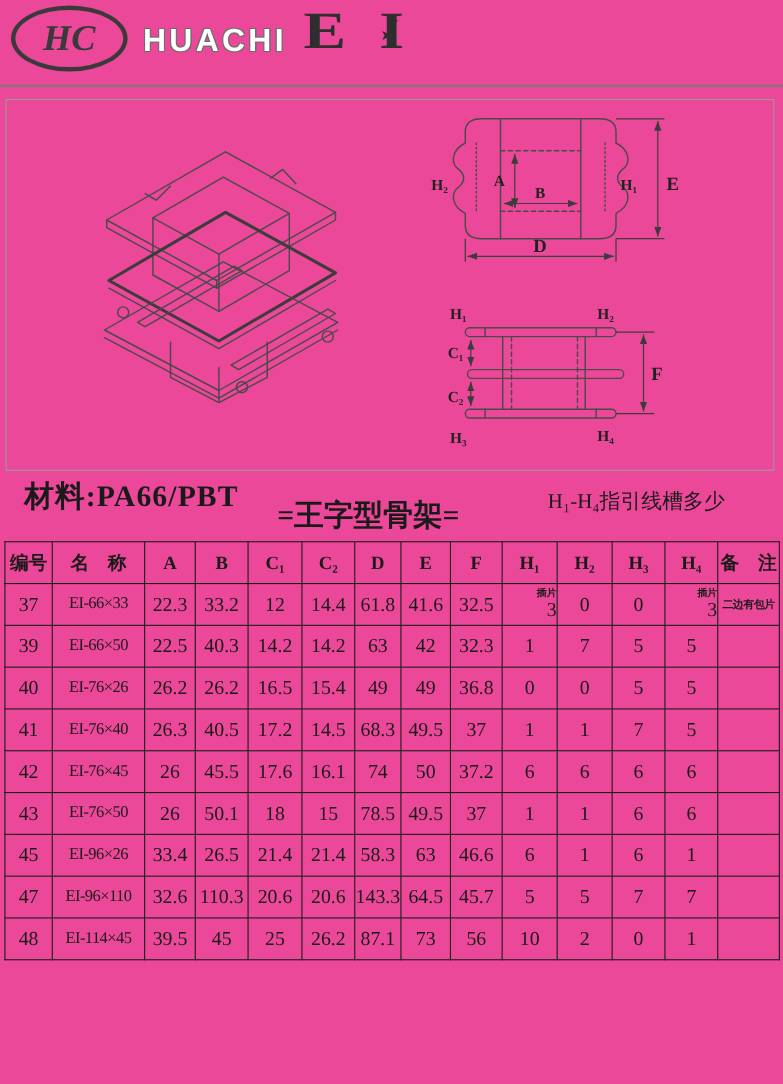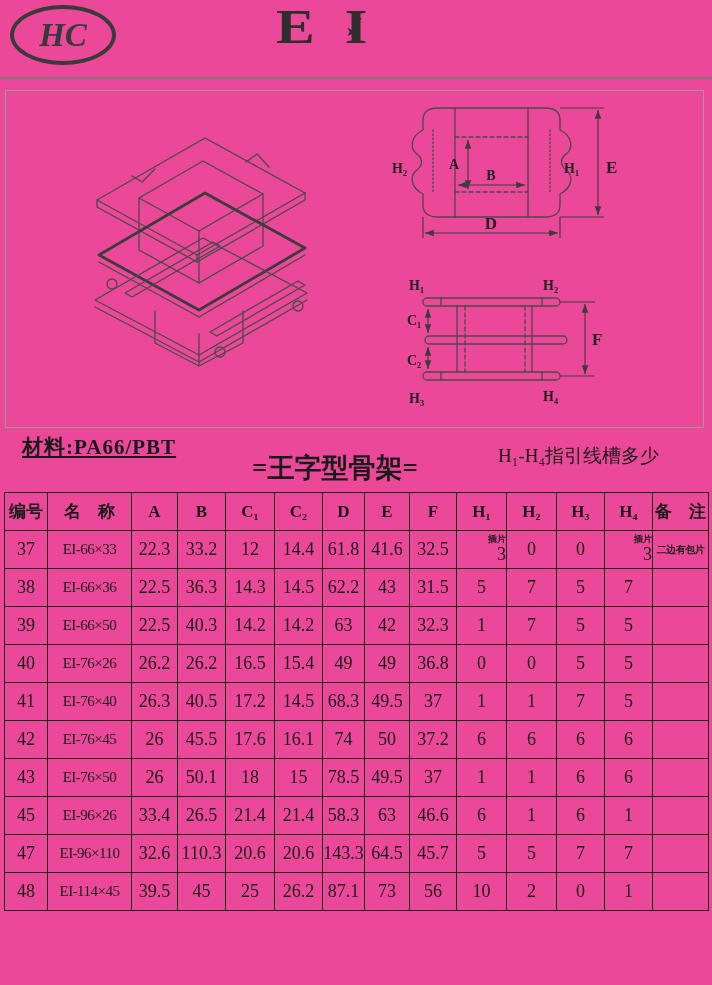--- a/index.html
+++ b/index.html
@@ -34,21 +34,21 @@
   .draw-box { position:absolute; left:5px; top:90px; width:697px; height:336px; border:1.5px solid #9a9a9a; }
   .svg-abs { position:absolute; }
   .dwg { stroke:#4a4a4a; stroke-width:1.3; fill:none; stroke-linejoin:round; stroke-linecap:round; }
   .dwg-heavy { stroke:#3c3c3c; stroke-width:2.8; fill:none; stroke-linejoin:round; }
   .dim { stroke:#3c3c3c; stroke-width:1.1; fill:none; }
   .dashed { stroke-dasharray:4,3; }
   .dotted { stroke-dasharray:1.5,2.5; }
   .lbl { font-family:"Liberation Serif","DejaVu Serif",serif; font-weight:bold; font-size:14px; fill:#222; }
   .lbl-big { font-size:17px; }
   
-  .material  { position:absolute; left:22px;  top:433px; font-size:21px; font-weight:bold; letter-spacing:1px;text-decoration:underline; }
+  .material  { position:absolute; left:22px;  top:433px; font-size:27px; font-weight:bold; letter-spacing:1px; }
   .type-title{ position:absolute; left:252px; top:450px; font-size:27px; font-weight:bold; }
   .slot-note { position:absolute; left:498px; top:443px; font-size:19px; font-weight:normal; }
   
   .spec-table {
     position:absolute; left:4px; top:492px; width:704px;
     border-collapse:collapse; table-layout:fixed; text-align:center;
   }
   .spec-table th, .spec-table td { border:1.3px solid #1c1c1c; padding:0; overflow:hidden; }
   .spec-table th { height:37px; font-size:17px; font-weight:bold; }
   .spec-table td { height:37px; font-size:18px; }
@@ -58,20 +58,21 @@
   .cell-small { font-size:9px; font-weight:bold; }
 </style>
 </head>
 <body>
 
 <div class="page">
 
   <div class="logo-ellipse">
     <span>HC</span>
   </div>
+  <div class="brand">HUACHI</div>
   <div class="series">EI</div>
   <span class="series-arrow a1">➤</span>
   <span class="series-arrow a2">➤</span>
   <div class="header-divider"></div>
 
   <div class="draw-box"></div>
 
   <svg class="svg-abs" style="left:70px; top:100px;" width="320" height="300" viewBox="0 0 320 300">
 
     <polygon class="dwg" points="27,100 135,38 235,93 127,155"></polygon>
@@ -222,36 +223,20 @@
           <td>0</td>
           <td>
             <div class="two-line">
               <span class="cell-small">插片</span>
               <span>3</span>
             </div>
           </td>
           <td class="remark">二边有包片</td>
         </tr>
         <tr>
-          <td>38</td>
-          <td class="name">EI-66×36</td>
-          <td>22.5</td>
-          <td>36.3</td>
-          <td>14.3</td>
-          <td>14.5</td>
-          <td>62.2</td>
-          <td>43</td>
-          <td>31.5</td>
-          <td>5</td>
-          <td>7</td>
-          <td>5</td>
-          <td>7</td>
-          <td class="remark"></td>
-        </tr>
-        <tr>
           <td>39</td>
           <td class="name">EI-66×50</td>
           <td>22.5</td>
           <td>40.3</td>
           <td>14.2</td>
           <td>14.2</td>
           <td>63</td>
           <td>42</td>
           <td>32.3</td>
           <td>1</td>

